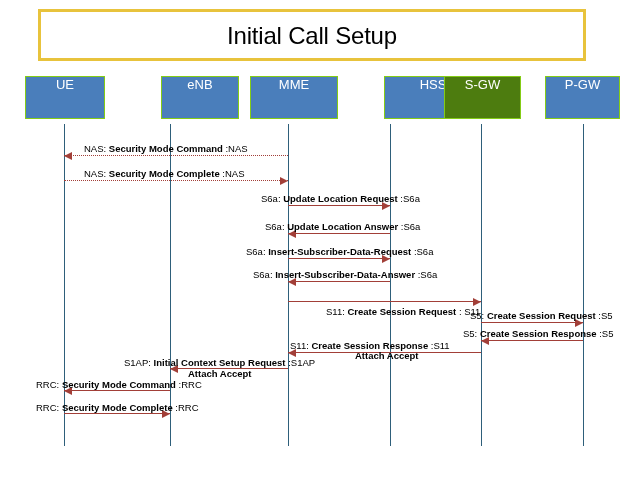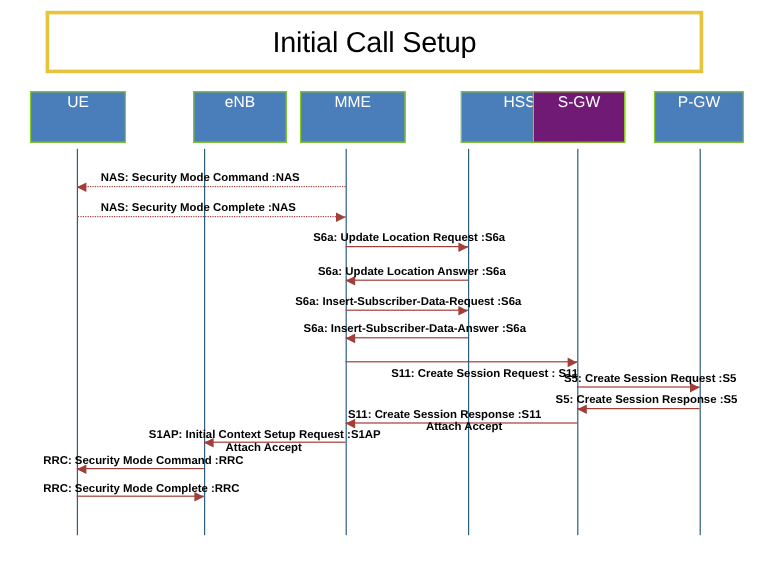--- a/index.html
+++ b/index.html
@@ -74,21 +74,21 @@
   }
 
   .msg-label{
     position:absolute;
     white-space:nowrap;
     font-size:9.5px;
     color:#000000;
     font-family:"Liberation Sans", sans-serif;
     line-height:11px;
   }
-  .msg-label .pfx, .msg-label .sfx{font-weight:700;}
+  .msg-label .pfx, .msg-label .sfx{font-weight:400;}
   .msg-label .core{font-weight:bold;}
 
   .sub-label{
     position:absolute;
     white-space:nowrap;
     font-size:9.5px;
     font-weight:bold;
     color:#000000;
     font-family:"Liberation Sans", sans-serif;
   }
@@ -107,21 +107,21 @@
       </div>
       <div class="actor-box" style="left: 139px; top: 76px; width: 78px; background: rgb(74, 126, 187); margin-left: 22px;">
         <span>eNB</span>
       </div>
       <div class="actor-box" style="left: 250px; top: 76px; width: 88px; background: rgb(74, 126, 187);">
         <span>MME</span>
       </div>
       <div class="actor-box" style="left: 350px; top: 76px; width: 98px; background: rgb(74, 126, 187); margin-left: 34px;">
         <span>HSS</span>
       </div>
-      <div class="actor-box" style="left: 444px; top: 76px; width: 77px; background: #701a75;">
+      <div class="actor-box" style="left: 444px; top: 76px; width: 77px; background: #4d7c0f;">
         <span>S-GW</span>
       </div>
       <div class="actor-box" style="left: 545px; top: 76px; width: 75px; background: rgb(74, 126, 187);">
         <span>P-GW</span>
       </div>
     </div>
   <div id="lifelines-layer">
       <div class="lifeline" style="left: 64px; top: 124px; height: 322px; background: rgb(46, 95, 122);"></div>
       <div class="lifeline" style="left: 170px; top: 124px; height: 322px; background: rgb(46, 95, 122);"></div>
       <div class="lifeline" style="left: 288px; top: 124px; height: 322px; background: rgb(46, 95, 122);"></div>

